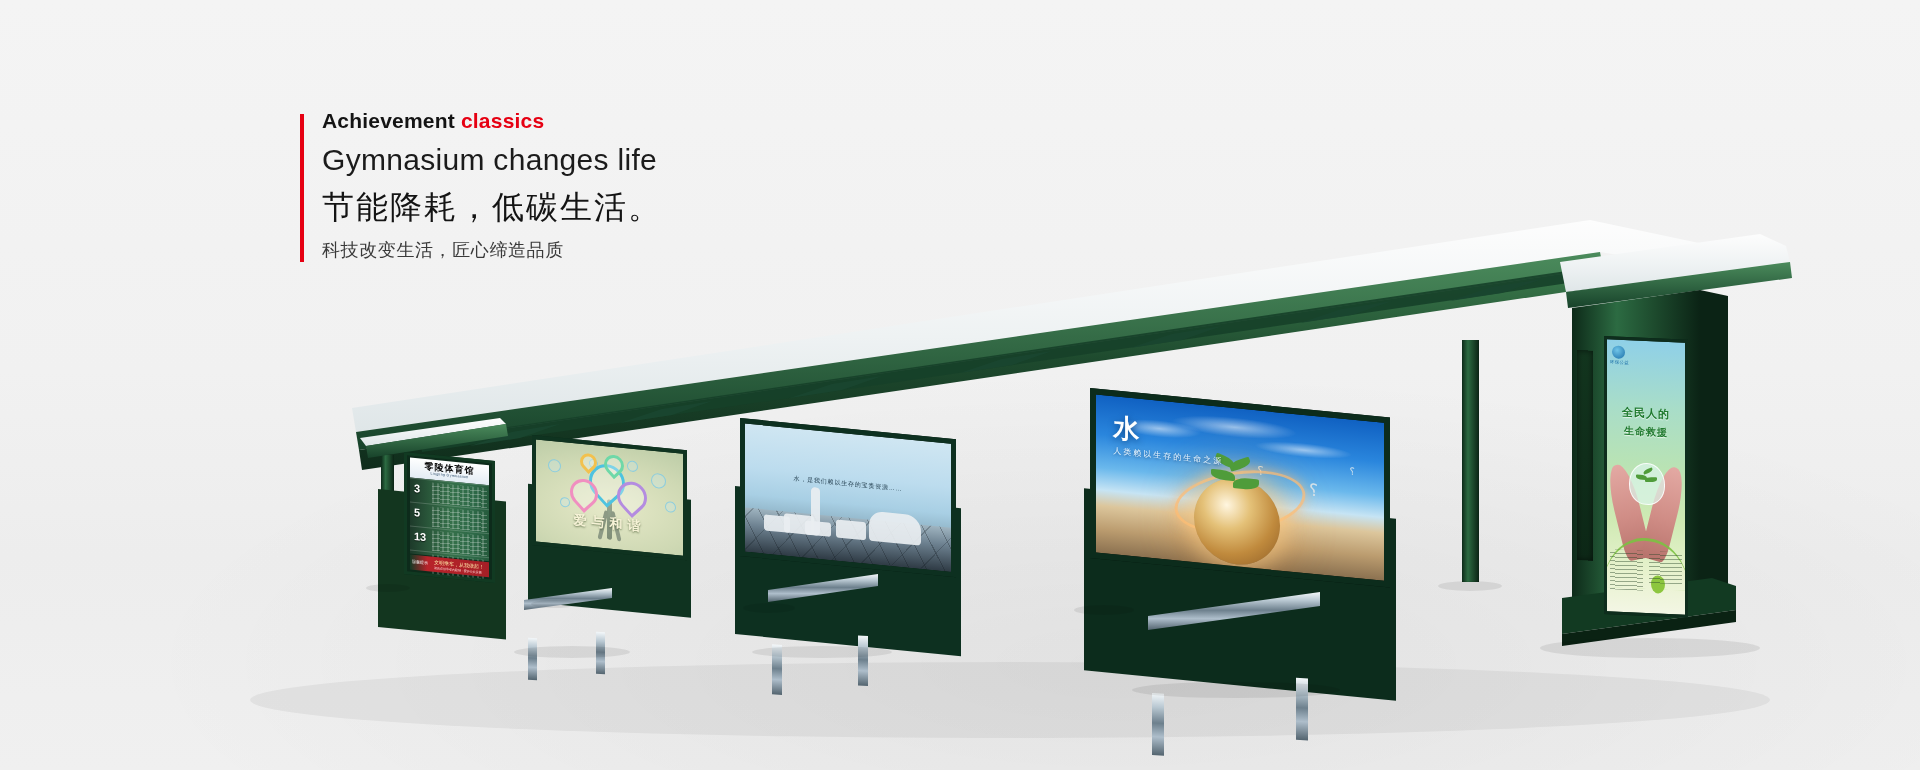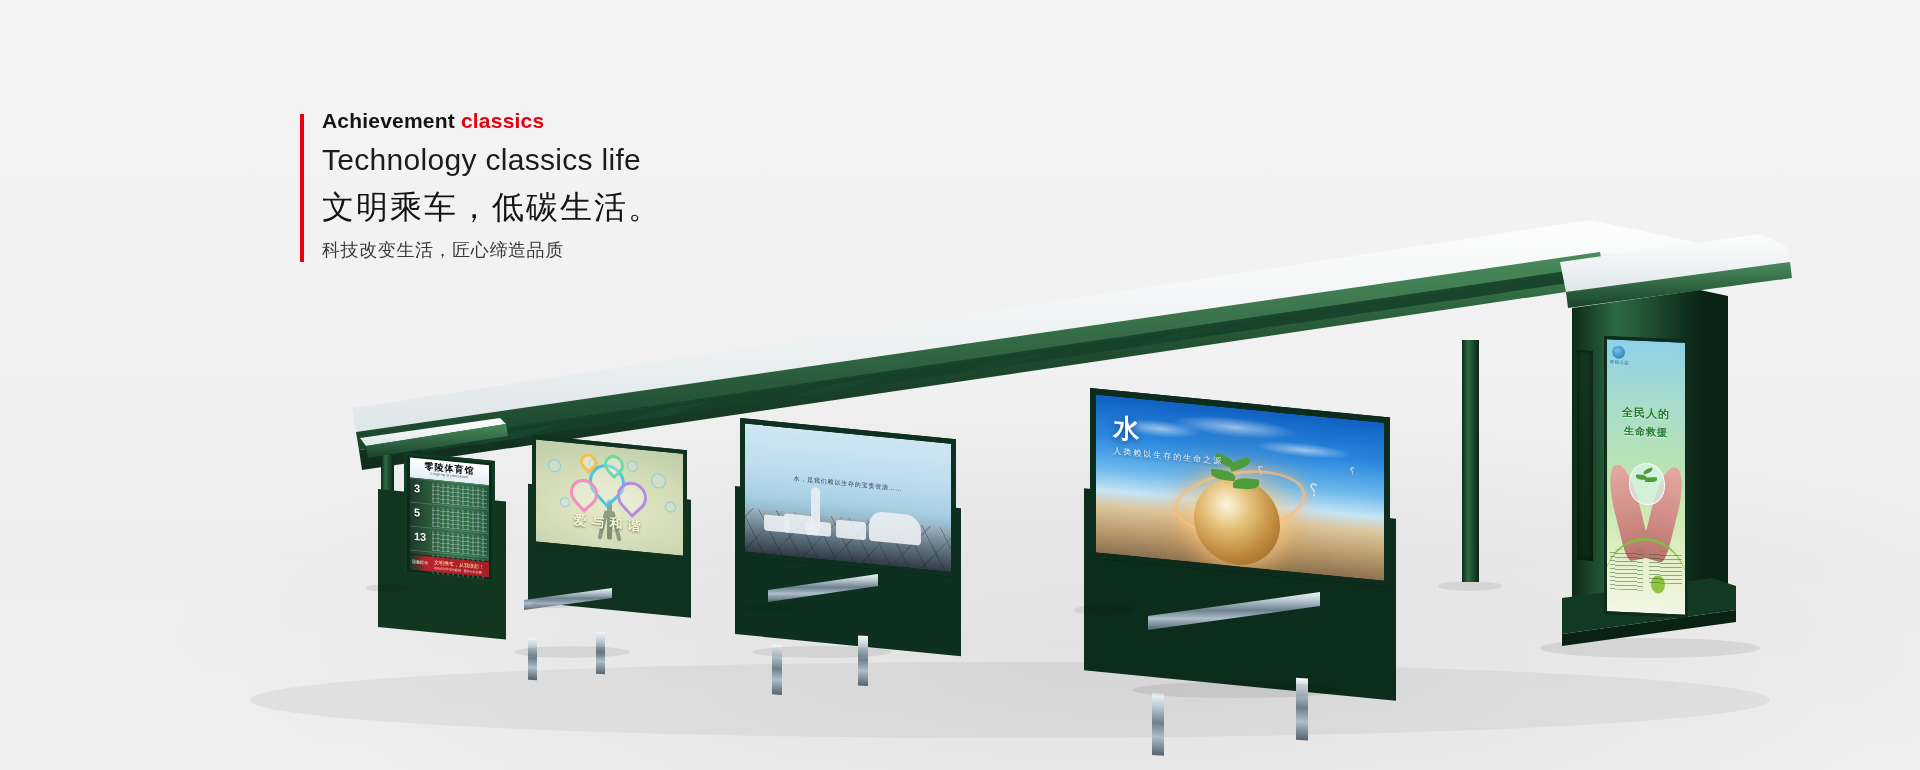--- a/index.html
+++ b/index.html
@@ -163,22 +163,22 @@
     box-shadow:inset 0 0 6px rgba(0,0,0,.6);}
 </style>
 </head>
 <body>
 
 <div id="stage">
 
   <div class="headline">
     <div class="redbar"></div>
     <div class="hl-line1"><span>Achievement </span><span class="accent">classics</span></div>
-    <div class="hl-line2">Technology classics life</div>
-    <div class="hl-line3">文明乘车，低碳生活。</div>
+    <div class="hl-line2">Gymnasium changes life</div>
+    <div class="hl-line3">节能降耗，低碳生活。</div>
     <div class="hl-line4">科技改变生活，匠心缔造品质</div>
   </div>
 
   <div id="shelter">
     <svg width="1920" height="770" viewBox="0 0 1920 770">
       <defs>
         <linearGradient id="gGreen" x1="0" y1="0" x2="0" y2="1">
           <stop offset="0%" stop-color="#3b7a4c"></stop>
           <stop offset="45%" stop-color="#1e4a2e"></stop>
           <stop offset="100%" stop-color="#0f2c1b"></stop>

